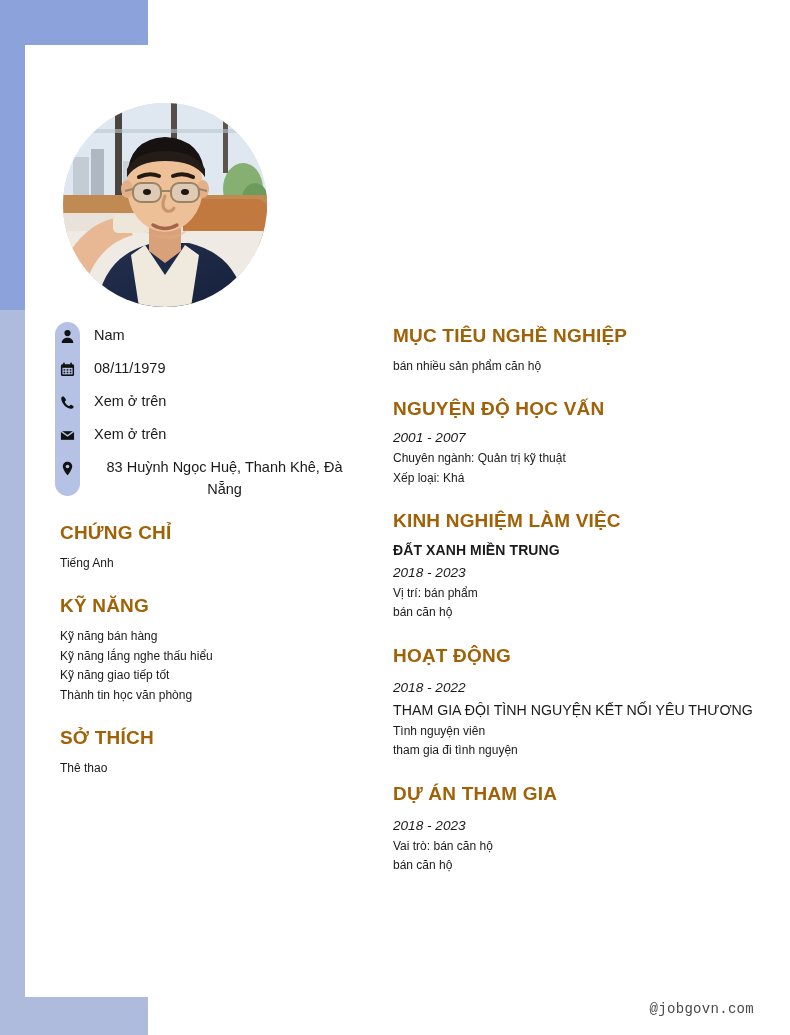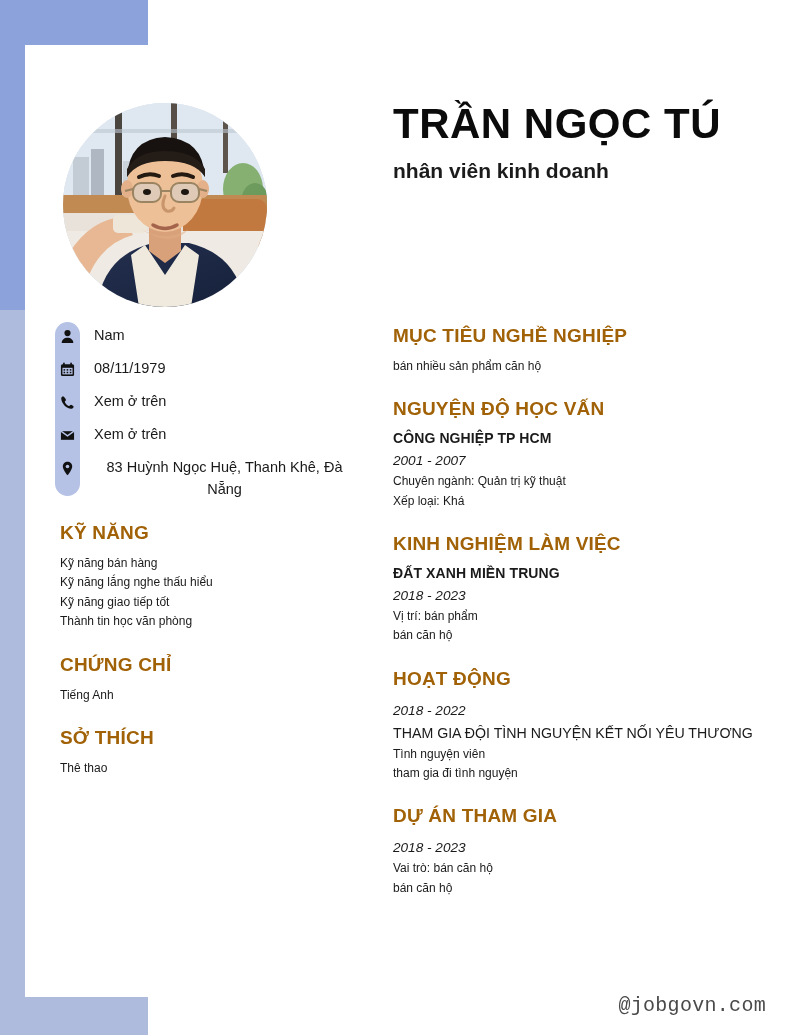--- a/index.html
+++ b/index.html
@@ -145,23 +145,23 @@
     line-height: 1.62;
     color: #1a1a1a;
   }
   .line.bold { font-weight: bold; font-size: 14px; letter-spacing: 0.1px; }
   .line.italic { font-style: italic; font-size: 13.6px; }
   .line.upper { font-size: 14.2px; }
 
   
   .watermark {
     position: absolute;
-    right: 24px; bottom: 18px;
+    right: 36px; bottom: 18px;
     font-family: "Liberation Mono", "DejaVu Sans Mono", monospace;
-    font-size: 20px;
+    font-size: 14px;
     color: #4a4a4a;
     letter-spacing: 0.3px;
   }
 </style>
 </head>
 <body>
 
 <div class="page">
 
   <div class="deco-top-vert"></div>
@@ -234,24 +234,20 @@
       <ellipse cx="122" cy="89" rx="4" ry="3" fill="#1d1711"></ellipse>
 
       <path d="M102 93 q-5 12 2 15 q5 1 7 -3" stroke="#c9966c" stroke-width="3" fill="none" stroke-linecap="round"></path>
 
       <path d="M90 122 q12 7 24 0" stroke="#a4644c" stroke-width="3.5" fill="none" stroke-linecap="round"></path>
 
       <path d="M78 126 q24 14 48 0 q-18 20 -48 0 z" fill="#e0ac83" opacity="0.5"></path>
     </svg>
   </div>
 
-  <div class="header-block">
-    <div class="cv-name">TRẦN NGỌC TÚ</div>
-    <div class="cv-role">nhân viên kinh doanh</div>
-  </div>
 
   <div class="contact">
     <div class="contact-pill"></div>
     <div class="contact-list">
 
       <div class="contact-row">
         <span class="contact-icon">
           <svg width="15" height="15" viewBox="0 0 16 16" fill="#111">
               <circle cx="8" cy="4.3" r="3.3"></circle>
               <path d="M1.8 15c0-3.4 2.8-5.6 6.2-5.6s6.2 2.2 6.2 5.6z"></path>
@@ -306,49 +302,48 @@
         </span>
         <span class="contact-text">83 Huỳnh Ngọc Huệ, Thanh Khê, Đà Nẵng</span>
       </div>
 
     </div>
   </div>
 
   <div class="left-col">
 
     <div class="sec">
+      <div class="sec-title">CHỨNG CHỈ</div>
+      <div class="line">Tiếng Anh</div>
+    </div>
+
+    <div class="sec">
       <div class="sec-title">KỸ NĂNG</div>
       <div class="line">Kỹ năng bán hàng</div>
       <div class="line">Kỹ năng lắng nghe thấu hiểu</div>
       <div class="line">Kỹ năng giao tiếp tốt</div>
       <div class="line">Thành tin học văn phòng</div>
     </div>
 
     <div class="sec">
-      <div class="sec-title">CHỨNG CHỈ</div>
-      <div class="line">Tiếng Anh</div>
-    </div>
-
-    <div class="sec">
       <div class="sec-title">SỞ THÍCH</div>
       <div class="line">Thê thao</div>
     </div>
 
   </div>
 
   <div class="right-col">
 
     <div class="sec">
       <div class="sec-title">MỤC TIÊU NGHỀ NGHIỆP</div>
       <div class="line">bán nhiều sản phẩm căn hộ</div>
     </div>
 
     <div class="sec">
       <div class="sec-title tight">NGUYỆN ĐỘ HỌC VẤN</div>
-      <div class="line bold">CÔNG NGHIỆP TP HCM</div>
       <div class="line italic">2001 - 2007</div>
       <div class="line">Chuyên ngành: Quản trị kỹ thuật</div>
       <div class="line">Xếp loại: Khá</div>
     </div>
 
     <div class="sec">
       <div class="sec-title tight">KINH NGHIỆM LÀM VIỆC</div>
       <div class="line bold">ĐẤT XANH MIỀN TRUNG</div>
       <div class="line italic">2018 - 2023</div>
       <div class="line">Vị trí: bán phẩm</div>

